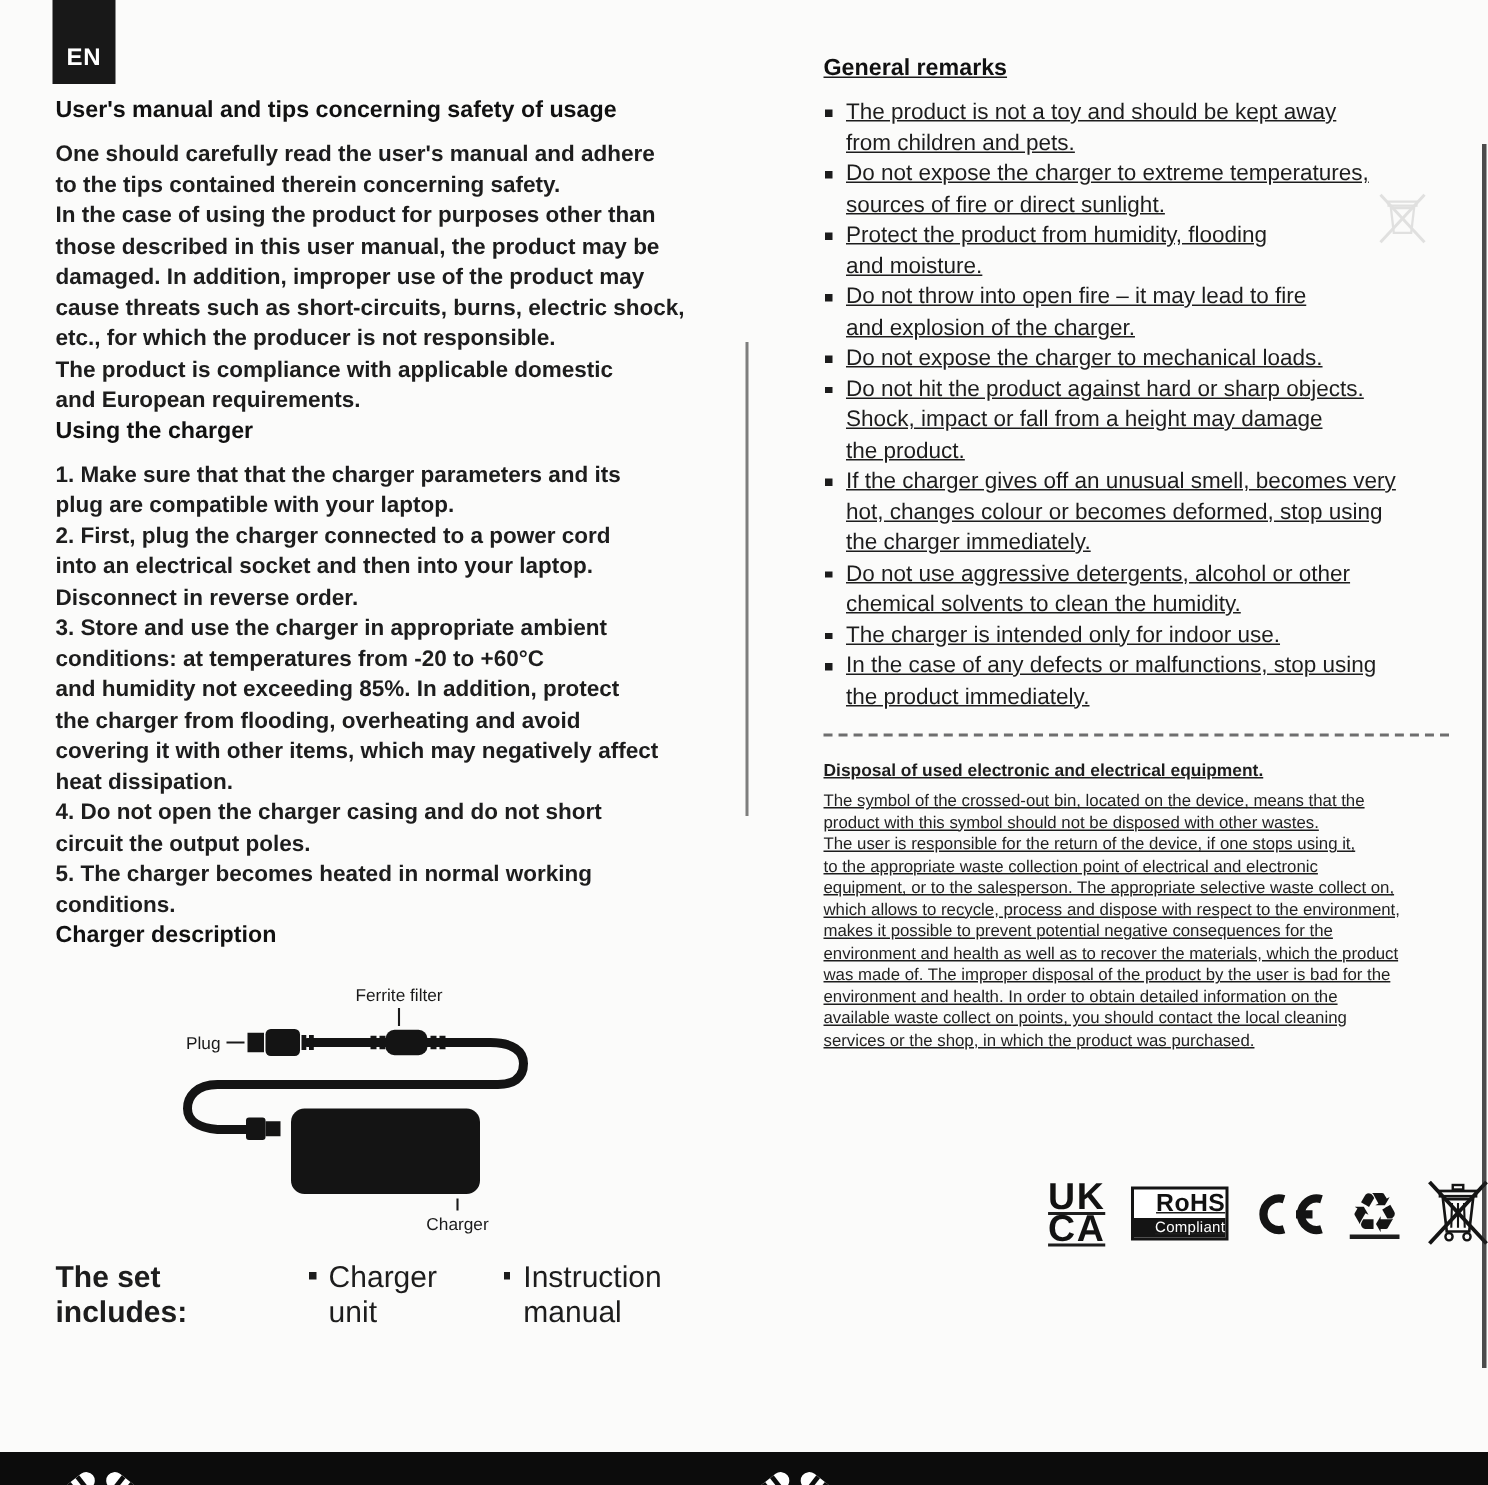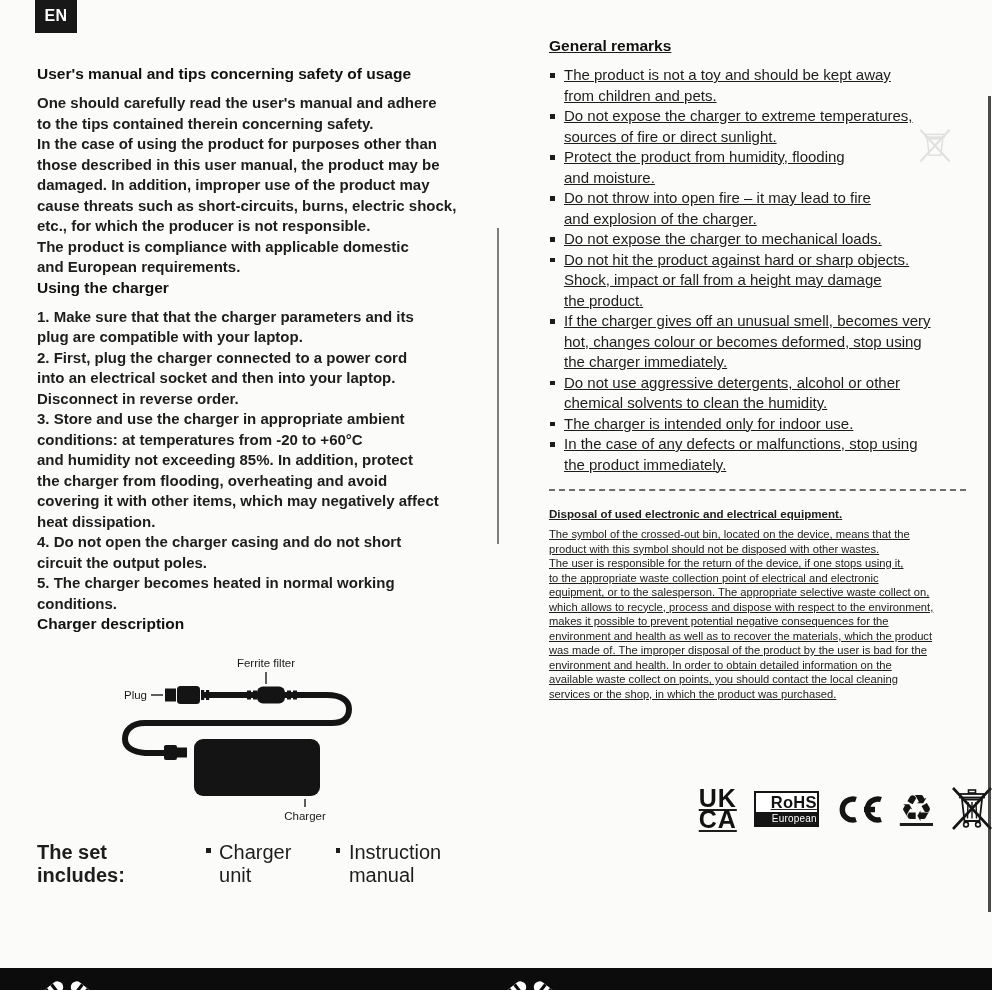--- a/index.html
+++ b/index.html
@@ -5,21 +5,21 @@
   html,body{margin:0;padding:0;}
   body{
     width:992px;height:990px;position:relative;overflow:hidden;
     background:#fbfbfa;color:#1d1d1d;
     font-family:"Liberation Sans","DejaVu Sans",sans-serif;
     -webkit-font-smoothing:antialiased;
   }
   .page{position:absolute;inset:0;}
   
   .en-badge{
-    position:absolute;left:35px;top:0;width:42px;height:33px;
+    position:absolute;left:35px;top:0;width:42px;height:56px;
     background:#181818;color:#fff;display:flex;align-items:flex-end;justify-content:center;
     font-weight:bold;font-size:16px;letter-spacing:.5px;padding-bottom:8px;box-sizing:border-box;
   }
   
   .col-left{position:absolute;left:37px;top:64px;width:472px;}
   .col-right{position:absolute;left:549px;top:36px;width:453px;text-decoration:underline;}
   h2.sec{font-size:15.5px;font-weight:bold;color:#111;margin:0 0 10px 0;line-height:19px;}
   .body-text{font-size:15px;line-height:20.5px;white-space:pre-line;margin:0 0 0 0;font-weight:bold;}
   .mt12{margin-top:12px;} .mt14{margin-top:14px;}
   
@@ -169,21 +169,21 @@
 available waste collect on points, you should contact the local cleaning
 services or the shop, in which the product was purchased.</div>
 
     <div class="marks-row">
       <div class="ukca">
         <span>UK</span>
         <span>CA</span>
       </div>
       <div class="rohs">
         <div class="rohs-top">RoHS</div>
-        <div class="rohs-bottom">European</div>
+        <div class="rohs-bottom">Compliant</div>
       </div>
       <svg width="47" height="29" viewBox="0 0 47 29" aria-label="CE">
         <path d="M20 4.5 A 10.5 10.5 0 1 0 20 24.5" fill="none" stroke="#141414" stroke-width="5.5"></path>
         <path d="M45 4.5 A 10.5 10.5 0 1 0 45 24.5" fill="none" stroke="#141414" stroke-width="5.5"></path>
         <line x1="28" y1="14.5" x2="39" y2="14.5" stroke="#141414" stroke-width="5.5"></line>
       </svg>
       <div class="recycle">♻</div>
       <svg width="44" height="48" viewBox="0 0 44 48">
         <rect x="10" y="9" width="24" height="3.5" fill="none" stroke="#141414" stroke-width="1.8"></rect>
         <rect x="18.5" y="5" width="7" height="3" fill="none" stroke="#141414" stroke-width="1.6"></rect>

